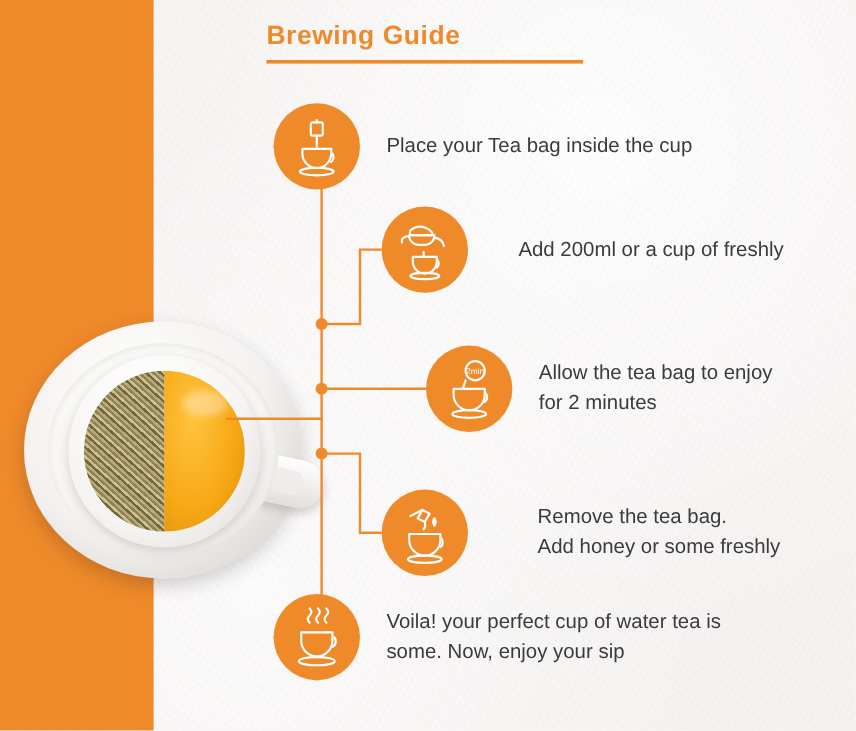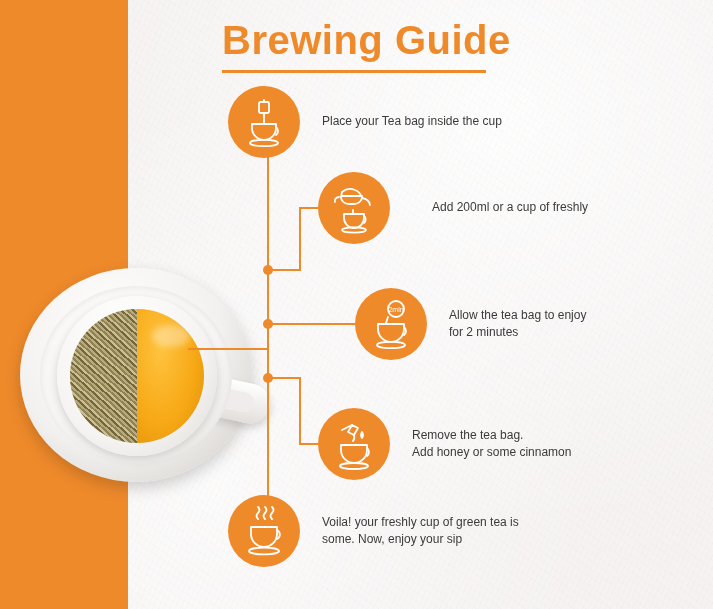--- a/index.html
+++ b/index.html
@@ -41,21 +41,21 @@
   }
 
   
   .title-wrap {
     position: absolute;
     left: 222px;
     top: 18px;
     width: 420px;
   }
   .title {
-    font-size: 40px;
+    font-size: 22px;
     font-weight: bold;
     color: #ef8a2b;
     letter-spacing: 0.5px;
     margin: 0;
     line-height: 1.1;
   }
   .title-rule {
     margin-top: 8px;
     width: 264px;
     height: 3px;
@@ -162,30 +162,30 @@
     background: #ef8a2b;
     display: flex;
     align-items: center;
     justify-content: center;
     flex: 0 0 auto;
   }
   .badge svg { display: block; }
   .step-text {
     margin-left: 22px;
     color: #3b3b3b;
-    font-size: 12px;
+    font-size: 17px;
     line-height: 1.45;
     max-width: 290px;
   }
   .step-text .line { display: block; white-space: nowrap; }
 
   #step1 { left: 228px; top: 86px; }
   #step2 { left: 318px; top: 172px; gap: 20px; }
   #step3 { left: 355px; top: 288px; }
-  #step4 { left: 318px; top: 408px; }
+  #step4 { left: 318px; top: 408px; gap: 36px; }
   #step5 { left: 228px; top: 495px; }
 
   #step1 .step-text { max-width: 330px; }
   #step3 .step-text { max-width: 300px; }
   #step5 .step-text { max-width: 350px; }
 </style>
 </head>
 <body>
 
 <div class="page">
@@ -286,33 +286,33 @@
         <path d="M24 7 l6 3 l-4 7 l-6 -3 z"></path>
         <path d="M26 17 q1 4 -1 6"></path>
         <path d="M34 14 q2 3 0 6 q-2 -3 0 -6z"></path>
         <path d="M13 27 h26 v5 a13 13 0 0 1 -13 13 a13 13 0 0 1 -13 -13 z"></path>
         <path d="M39 30 a5 5 0 0 1 0 8"></path>
         <ellipse cx="26" cy="48" rx="14" ry="3"></ellipse>
       </svg>
     </div>
     <div class="step-text">
       <span class="line">Remove the tea bag.</span>
-      <span class="line">Add honey or some cinnamon</span>
+      <span class="line">Add honey or some freshly</span>
     </div>
   </div>
 
   <div class="step" id="step5">
     <div class="badge">
       <svg width="52" height="52" viewBox="0 0 52 52" fill="none" stroke="#ffffff" stroke-width="1.8" stroke-linecap="round" stroke-linejoin="round">
         <path d="M20 14 q-3 -3 0 -6 q3 -3 0 -6"></path>
         <path d="M27 14 q-3 -3 0 -6 q3 -3 0 -6"></path>
         <path d="M34 14 q-3 -3 0 -6 q3 -3 0 -6"></path>
         <path d="M13 22 h26 v7 a13 13 0 0 1 -13 13 a13 13 0 0 1 -13 -13 z"></path>
         <path d="M39 25 a5 5 0 0 1 0 9"></path>
         <ellipse cx="26" cy="46" rx="15" ry="3.4"></ellipse>
       </svg>
     </div>
     <div class="step-text">
-      <span class="line">Voila! your freshly cup of green tea is</span>
+      <span class="line">Voila! your perfect cup of water tea is</span>
       <span class="line">some. Now, enjoy your sip</span>
     </div>
   </div>
 </div>
 
 </body></html>

